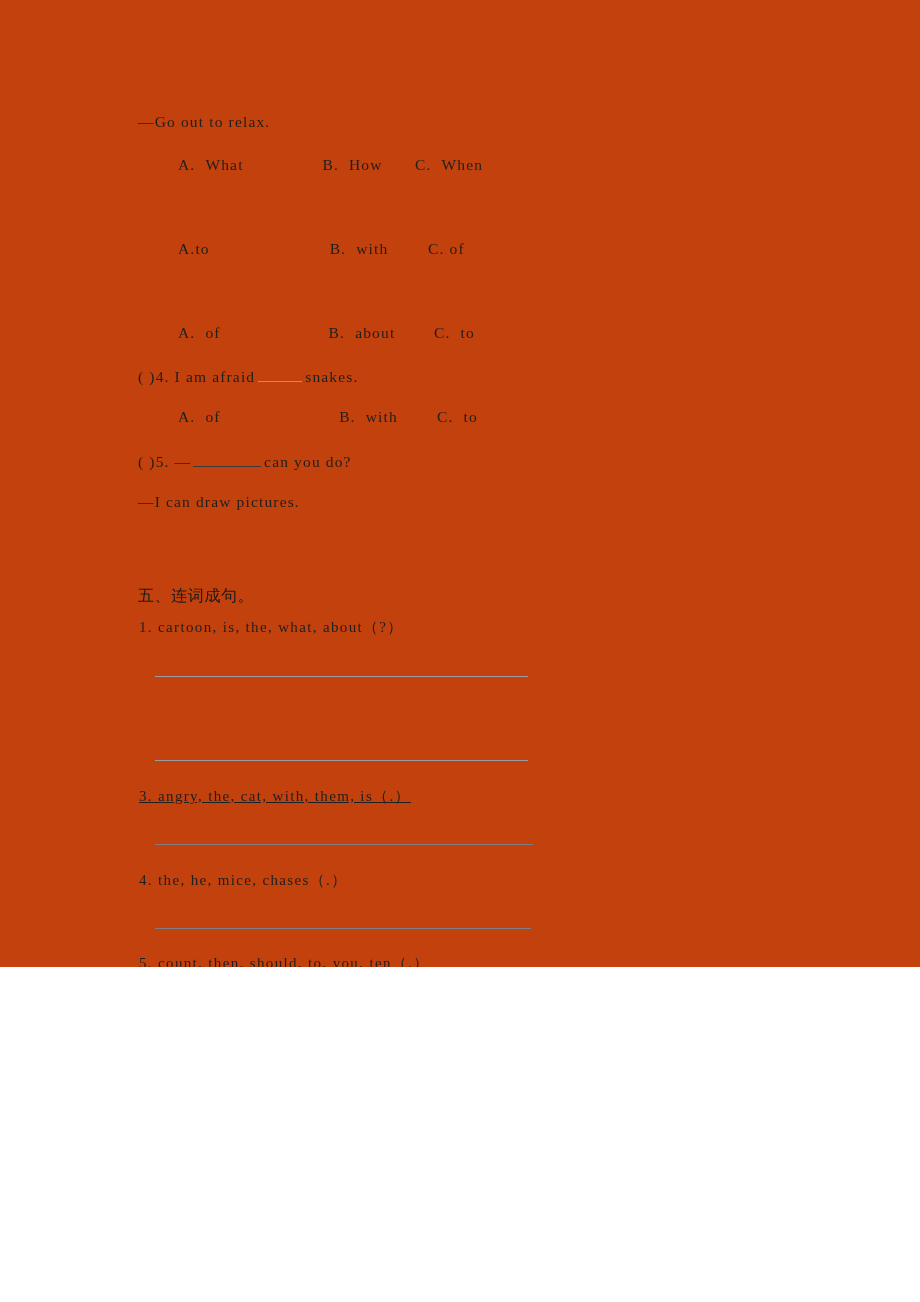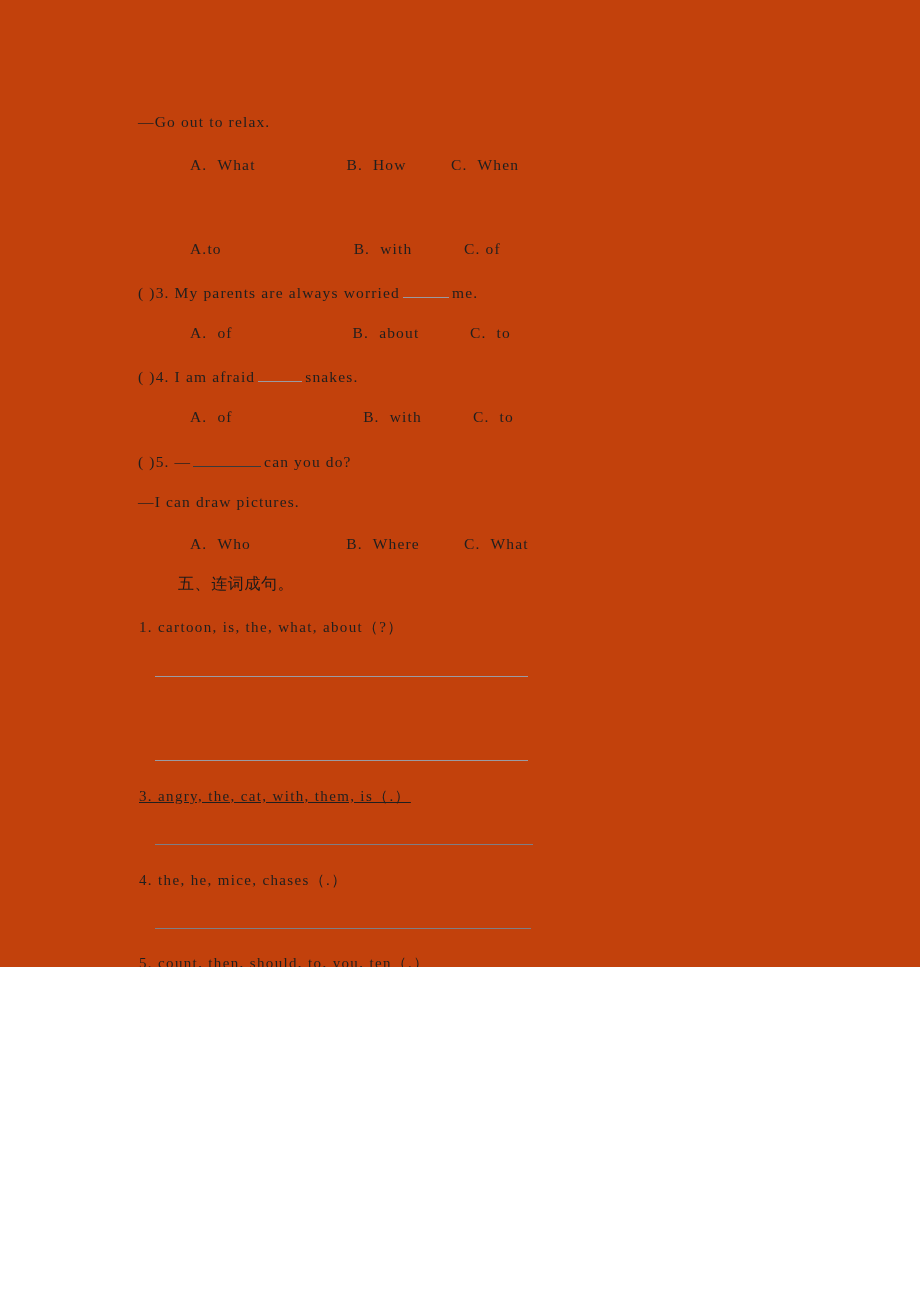--- a/index.html
+++ b/index.html
@@ -31,21 +31,20 @@
     left: 178px;
     white-space: nowrap;
     font-size: 15.5px;
     letter-spacing: 1.15px;
     color: #1f1f1f;
     line-height: 1;
   }
   .opt {
     display: inline-block;
     white-space: nowrap;
-    margin-left: 12px;
   }
   .opt-a { width: 112px; }
   .opt-b { width: 125px; text-align: center; }
   .opt-c { width: auto; }
   .opt-b.wide   { width: 138px; }
   .opt-b.wider  { width: 144px; }
   .opt-a.w2 { width: 122px; }
   .opt-b.w2 { width: 137px; }
 
   
@@ -104,47 +103,41 @@
 
   <div class="opt-row" style="top:157px;">
     <span class="opt opt-a"><span>A.</span>&nbsp;&nbsp;<span>What</span></span><span class="opt opt-b"><span>B.</span>&nbsp;&nbsp;<span>How</span></span><span class="opt opt-c"><span>C.</span>&nbsp;&nbsp;<span>When</span></span>
   </div>
 
 
   <div class="opt-row" style="top:241px;">
     <span class="opt opt-a"><span>A.</span><span>to</span></span><span class="opt opt-b wide"><span>B.</span>&nbsp;&nbsp;<span>with</span></span><span class="opt opt-c"><span>C.</span>&nbsp;<span>of</span></span>
   </div>
 
-  <div class="line q-line" style="top:283px;">
-    <span>(  )3.</span>&nbsp;<span>My parents are always worried</span><span class="blank b-md"></span><span>me.</span>
-  </div>
 
   <div class="opt-row" style="top:325px;">
     <span class="opt opt-a"><span>A.</span>&nbsp;&nbsp;<span>of</span></span><span class="opt opt-b wider"><span>B.</span>&nbsp;&nbsp;<span>about</span></span><span class="opt opt-c"><span>C.</span>&nbsp;&nbsp;<span>to</span></span>
   </div>
 
   <div class="line q-line" style="top:367px;">
     <span>(  )4.</span>&nbsp;<span>I am afraid</span><span class="blank b-sm"></span><span>snakes.</span>
   </div>
 
   <div class="opt-row" style="top:409px;">
     <span class="opt opt-a w2"><span>A.</span>&nbsp;&nbsp;<span>of</span></span><span class="opt opt-b w2"><span>B.</span>&nbsp;&nbsp;<span>with</span></span><span class="opt opt-c"><span>C.</span>&nbsp;&nbsp;<span>to</span></span>
   </div>
 
   <div class="line q-line" style="top:452px;">
     <span>(  )5.</span>&nbsp;<span class="emdash">—</span><span class="blank b-xl dark"></span><span>can you do?</span>
   </div>
 
   <div class="line q-line" style="top:494px;">—I can draw pictures.</div>
 
-  <div class="opt-row" style="top:536px;">
-    <span class="opt opt-a"><span>A.</span>&nbsp;&nbsp;<span>Who</span></span><span class="opt opt-b wide"><span>B.</span>&nbsp;&nbsp;<span>Where</span></span><span class="opt opt-c"><span>C.</span>&nbsp;&nbsp;<span>What</span></span>
-  </div>
 
-  <div class="cn-heading" style="top:576px;margin-left:40px;">五、连词成句。</div>
+  <div class="cn-heading" style="top:588px;">五、连词成句。</div>
 
   <div class="wo-line" style="top:620px;">
     <span>1.</span>&nbsp;<span>cartoon, is, the, what, about（?）</span>
   </div>
   <div class="ans-rule" style="top:676px; left:155px; width:373px;"></div>
 
   <div class="ans-rule" style="top:760px; left:155px; width:373px;"></div>
 
   <div class="wo-line" style="top:789px;text-decoration:underline;">
     <span>3.</span>&nbsp;<span>angry, the, cat, with, them, is（.）</span>

